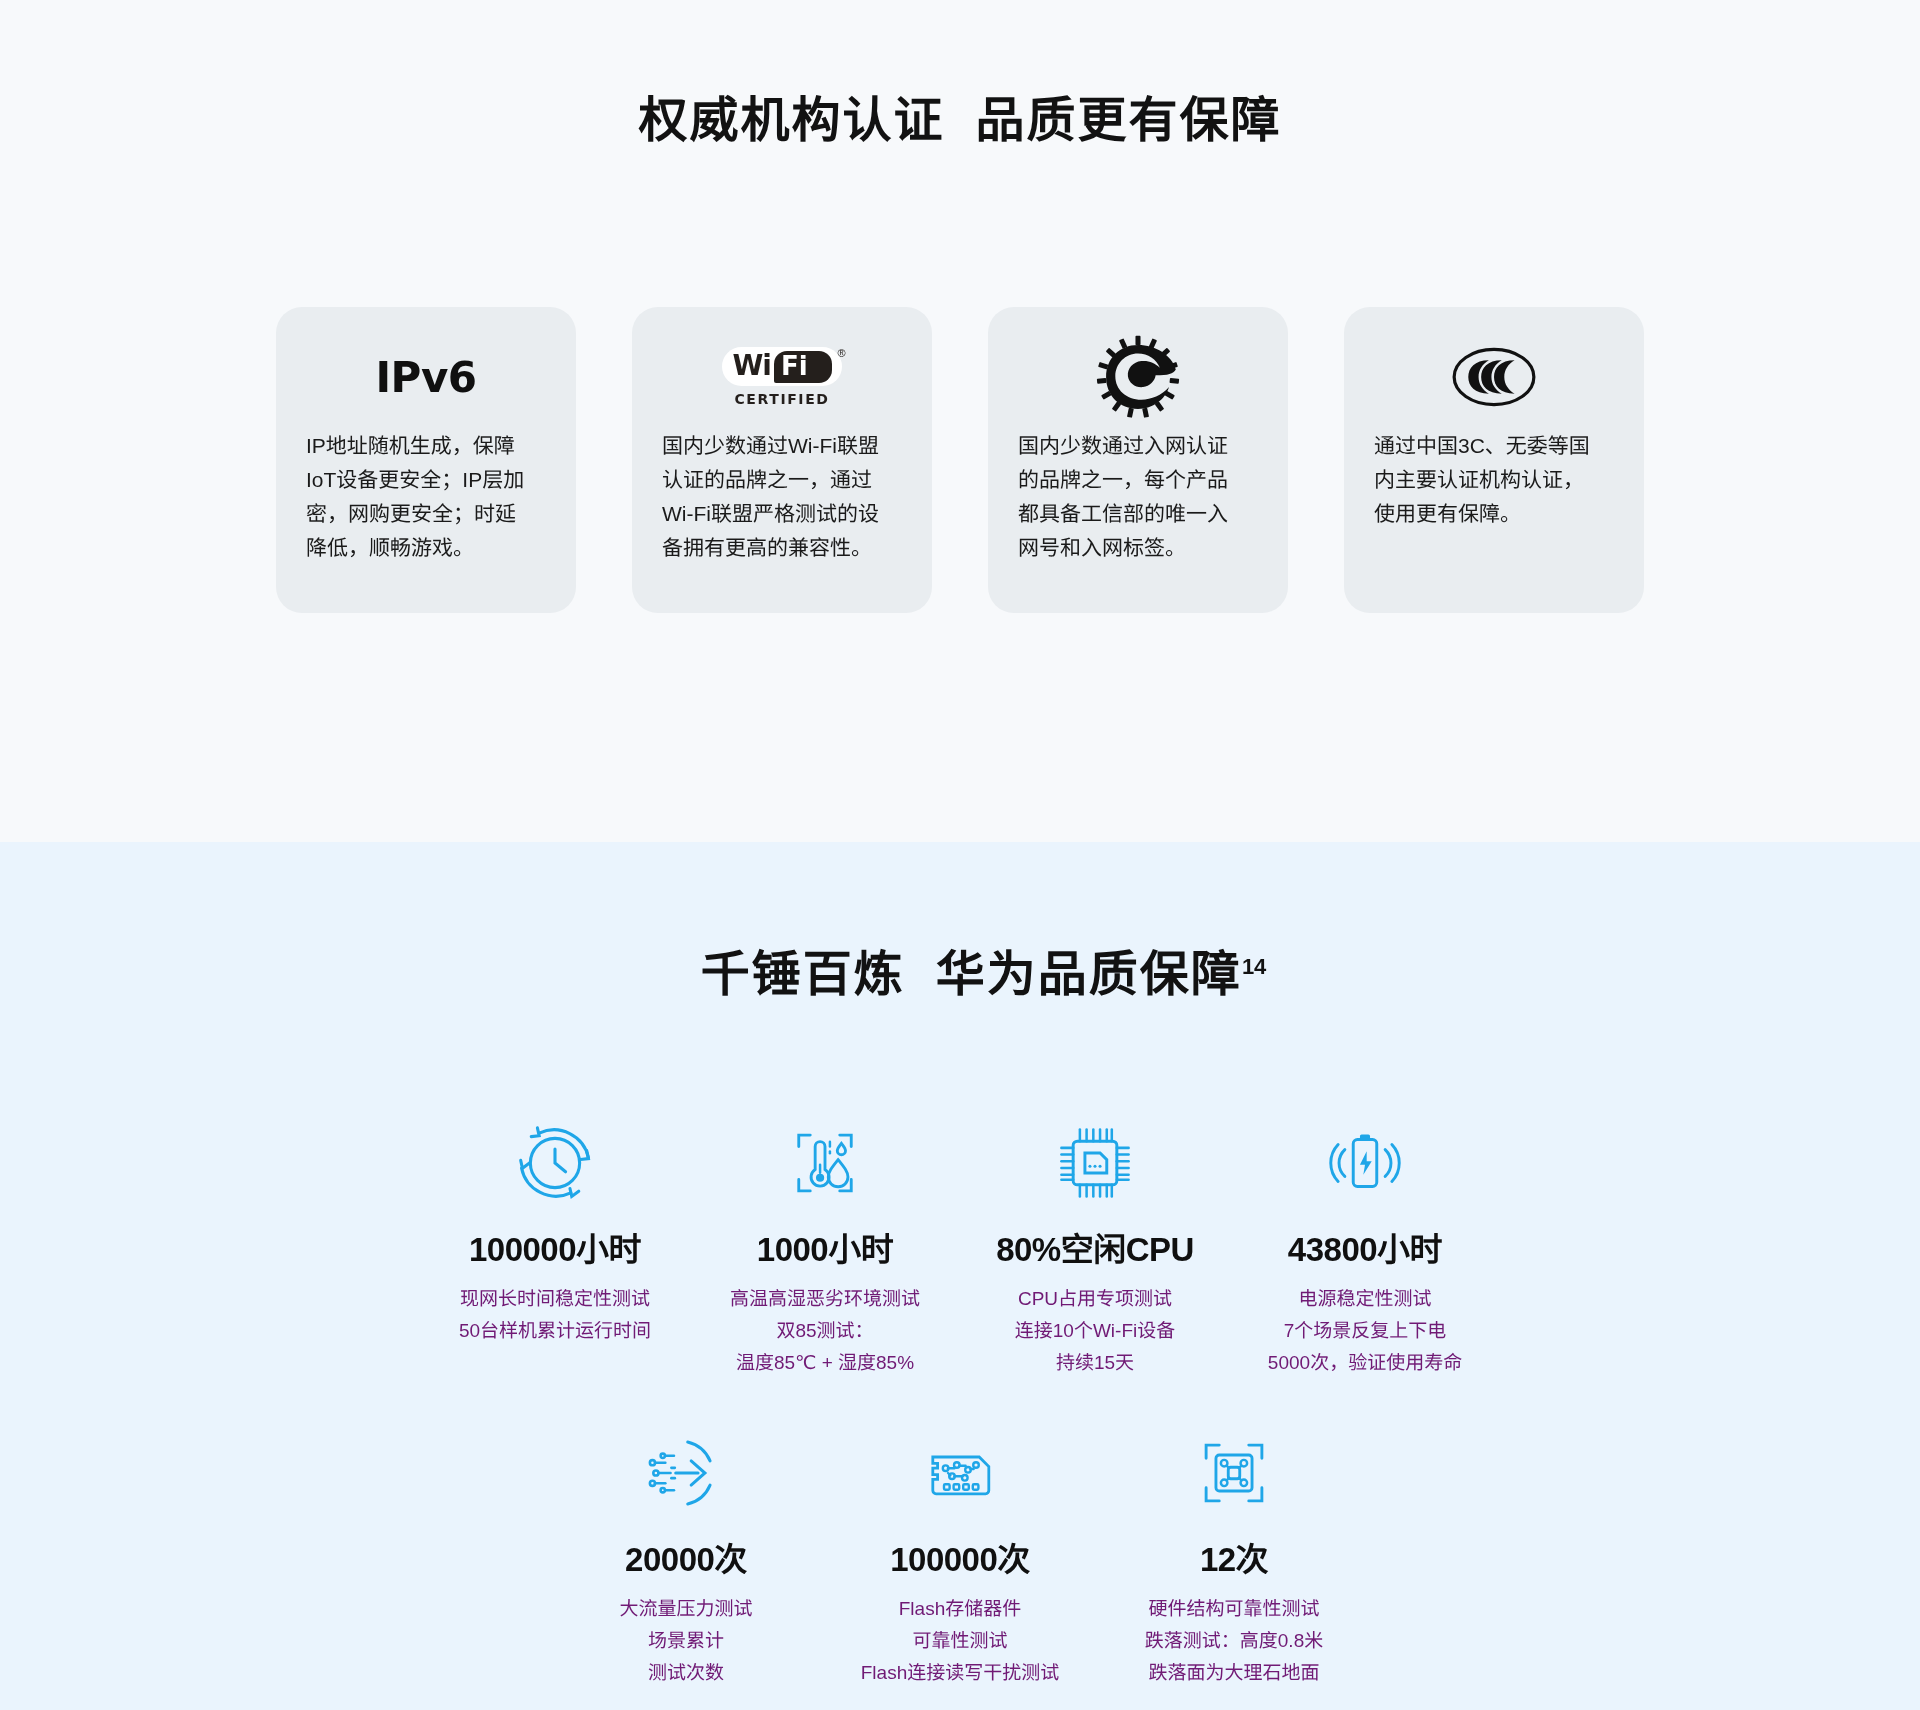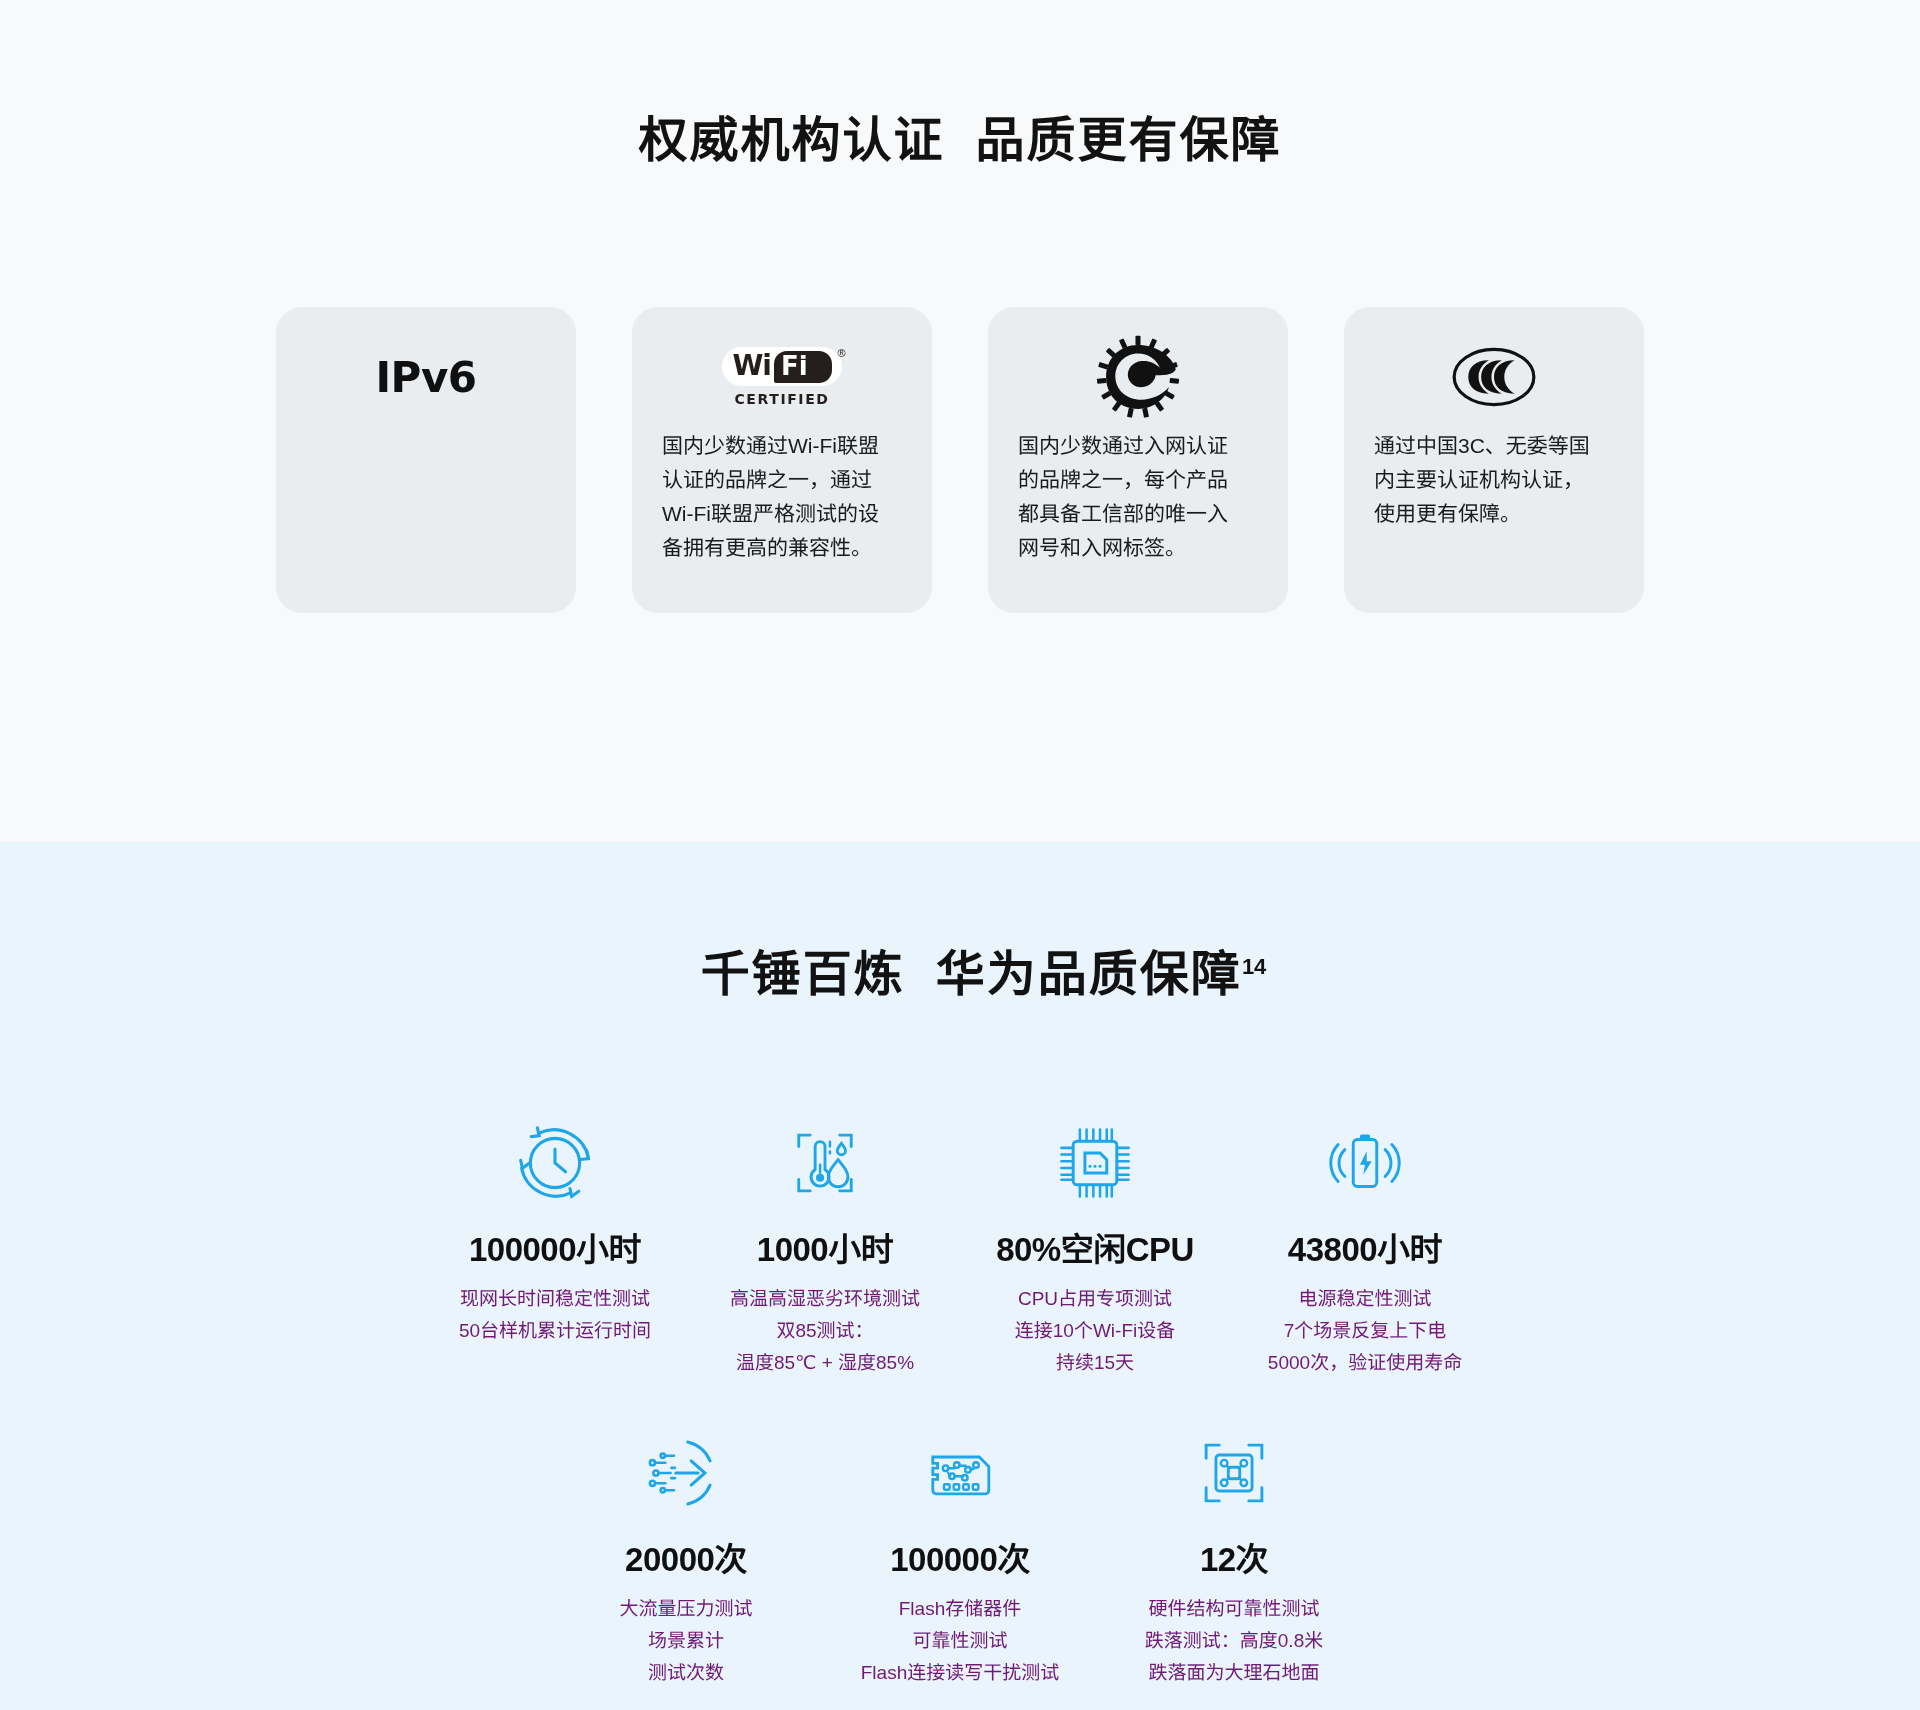--- a/index.html
+++ b/index.html
@@ -17,21 +17,21 @@
 
   
   .section-cert {
     height: 842px;
     background: #f7f9fb;
     position: relative;
   }
 
   .cert-title {
     text-align: center;
-    padding-top: 100px;
+    padding-top: 80px;
     font-size: 49px;
     font-weight: bold;
     letter-spacing: 2px;
     color: #121212;
     white-space: pre;
   }
 
   .cert-cards {
     position: absolute;
     top: 307px;
@@ -180,20 +180,24 @@
   <section class="section-cert">
 
     <h1 class="cert-title">权威机构认证  品质更有保障</h1>
 
     <div class="cert-cards">
 
       <div class="cert-card">
         <div class="cert-badge">
           <span class="badge-ipv6">IPv6</span>
         </div>
+        <p class="cert-text">IP地址随机生成，保障
+IoT设备更安全；IP层加
+密，网购更安全；时延
+降低，顺畅游戏。</p>
       </div>
 
       <div class="cert-card">
         <div class="cert-badge">
           <div class="wifi-badge">
             <div class="wifi-mark">
               <span class="wifi-wi">Wi</span>
               <span class="wifi-fi-box">Fi</span>
               <span class="wifi-reg">®</span>
             </div>

